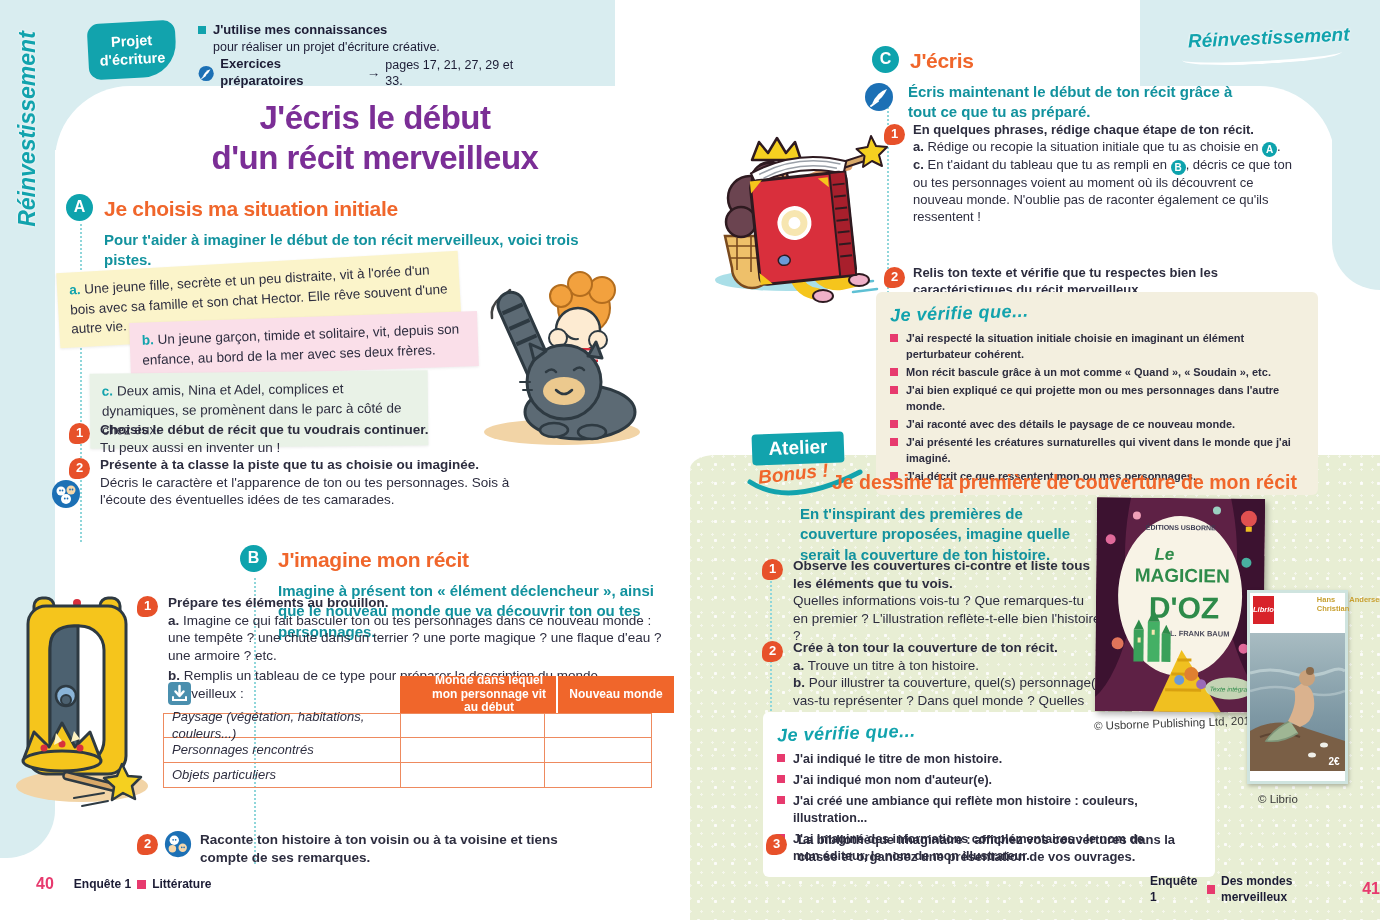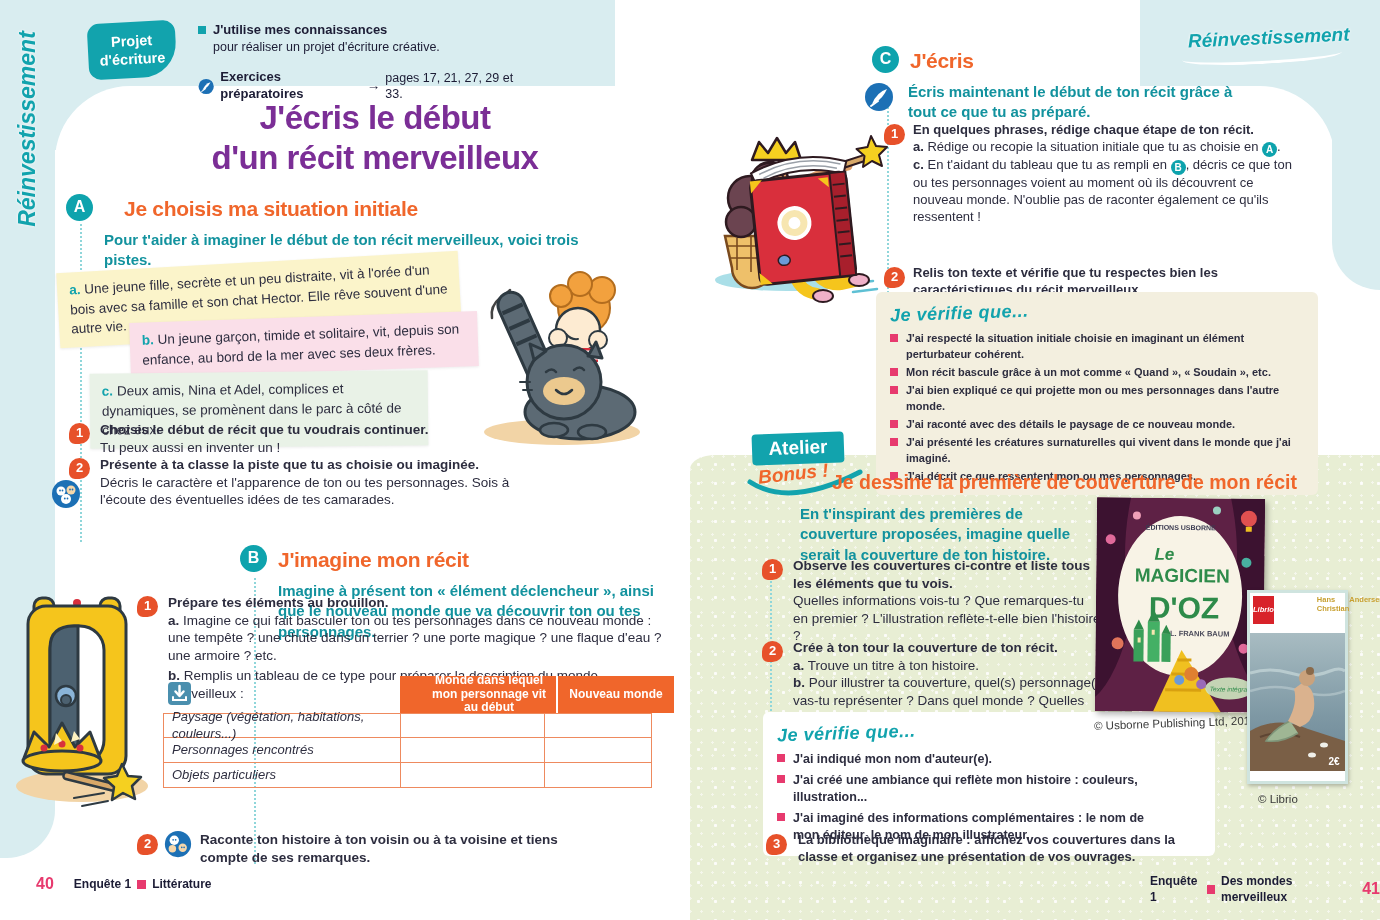--- a/index.html
+++ b/index.html
@@ -142,39 +142,39 @@
     <span>Projet</span>
     <span>d'écriture</span>
   </div>
 
   <div class="abs" style="left:198px; top:22px; width:330px;">
     <div style="display:flex; align-items:center;">
       <span class="sq"></span>
       <span style="font-weight:bold; font-size:13px; color:#1c1c35;">J'utilise mes connaissances</span>
     </div>
     <div style="padding-left:15px; font-size:12.5px; color:#1c1c35;">pour réaliser un projet d'écriture créative.</div>
-    <div style="display:flex; align-items:center; margin-top:14px;">
+    <div style="display:flex; align-items:center; margin-top:1px;">
       <svg width="17" height="17" viewBox="0 0 30 30" style="margin-right:6px;">
         <circle cx="15" cy="15" r="14" fill="#1c70b5"></circle>
         <path d="M8 22 Q13 10 23 7 Q19 16 12 20 Z" fill="#fff"></path>
         <path d="M7 24 L14 19" stroke="#fff" stroke-width="2" stroke-linecap="round"></path>
       </svg>
       <span style="font-weight:bold; font-size:13px; color:#1c1c35;">Exercices préparatoires</span>
       <span style="margin:0 5px; font-weight:bold; color:#1c1c35;">→</span>
       <span style="font-size:12.5px; color:#1c1c35;">pages 17, 21, 27, 29 et 33.</span>
     </div>
   </div>
 
   <div class="abs main-title">
     <div>J'écris le début</div>
     <div>d'un récit merveilleux</div>
   </div>
 
   <div class="abs letter-circle" style="left:66px; top:194px;">A</div>
-  <div class="abs orange-h" style="left:104px; top:195px;margin-left:20px;">Je choisis ma situation initiale</div>
+  <div class="abs orange-h" style="left:104px; top:195px;">Je choisis ma situation initiale</div>
   <div class="abs teal-bold" style="left:104px; top:230px; width:480px;">Pour t'aider à imaginer le début de ton récit merveilleux, voici trois pistes.</div>
 
   <div class="abs piste piste-a" style="left:58px; top:262px; width:402px;">
     <span class="sub-label">a.</span>
     <span>Une jeune fille, secrète et un peu distraite, vit à l'orée d'un bois avec sa famille et son chat Hector. Elle rêve souvent d'une autre vie.</span>
   </div>
   <div class="abs piste piste-b" style="left:130px; top:317px; width:348px;">
     <span class="sub-label">b.</span>
     <span>Un jeune garçon, timide et solitaire, vit, depuis son enfance, au bord de la mer avec ses deux frères.</span>
   </div>
@@ -447,20 +447,24 @@
     <div>
       <span class="sub-label">b.</span>
       <span>Pour illustrer ta couverture, quel(s) personnage(s) vas-tu représenter ? Dans quel monde ? Quelles seront les couleurs dominantes ?</span>
     </div>
   </div>
 
   <div class="abs chk-box white chk2" style="left:763px; top:712px; width:452px;">
     <div class="chk-title">Je vérifie que...</div>
     <div class="chk-item">
         <span class="bullet"></span>
+        <span>J'ai indiqué le titre de mon histoire.</span>
+      </div>
+    <div class="chk-item">
+        <span class="bullet"></span>
         <span>J'ai indiqué mon nom d'auteur(e).</span>
       </div>
     <div class="chk-item">
         <span class="bullet"></span>
         <span>J'ai créé une ambiance qui reflète mon histoire : couleurs, illustration...</span>
       </div>
     <div class="chk-item">
         <span class="bullet"></span>
         <span style="width:360px;">J'ai imaginé des informations complémentaires : le nom de mon éditeur, le nom de mon illustrateur.</span>
       </div>

